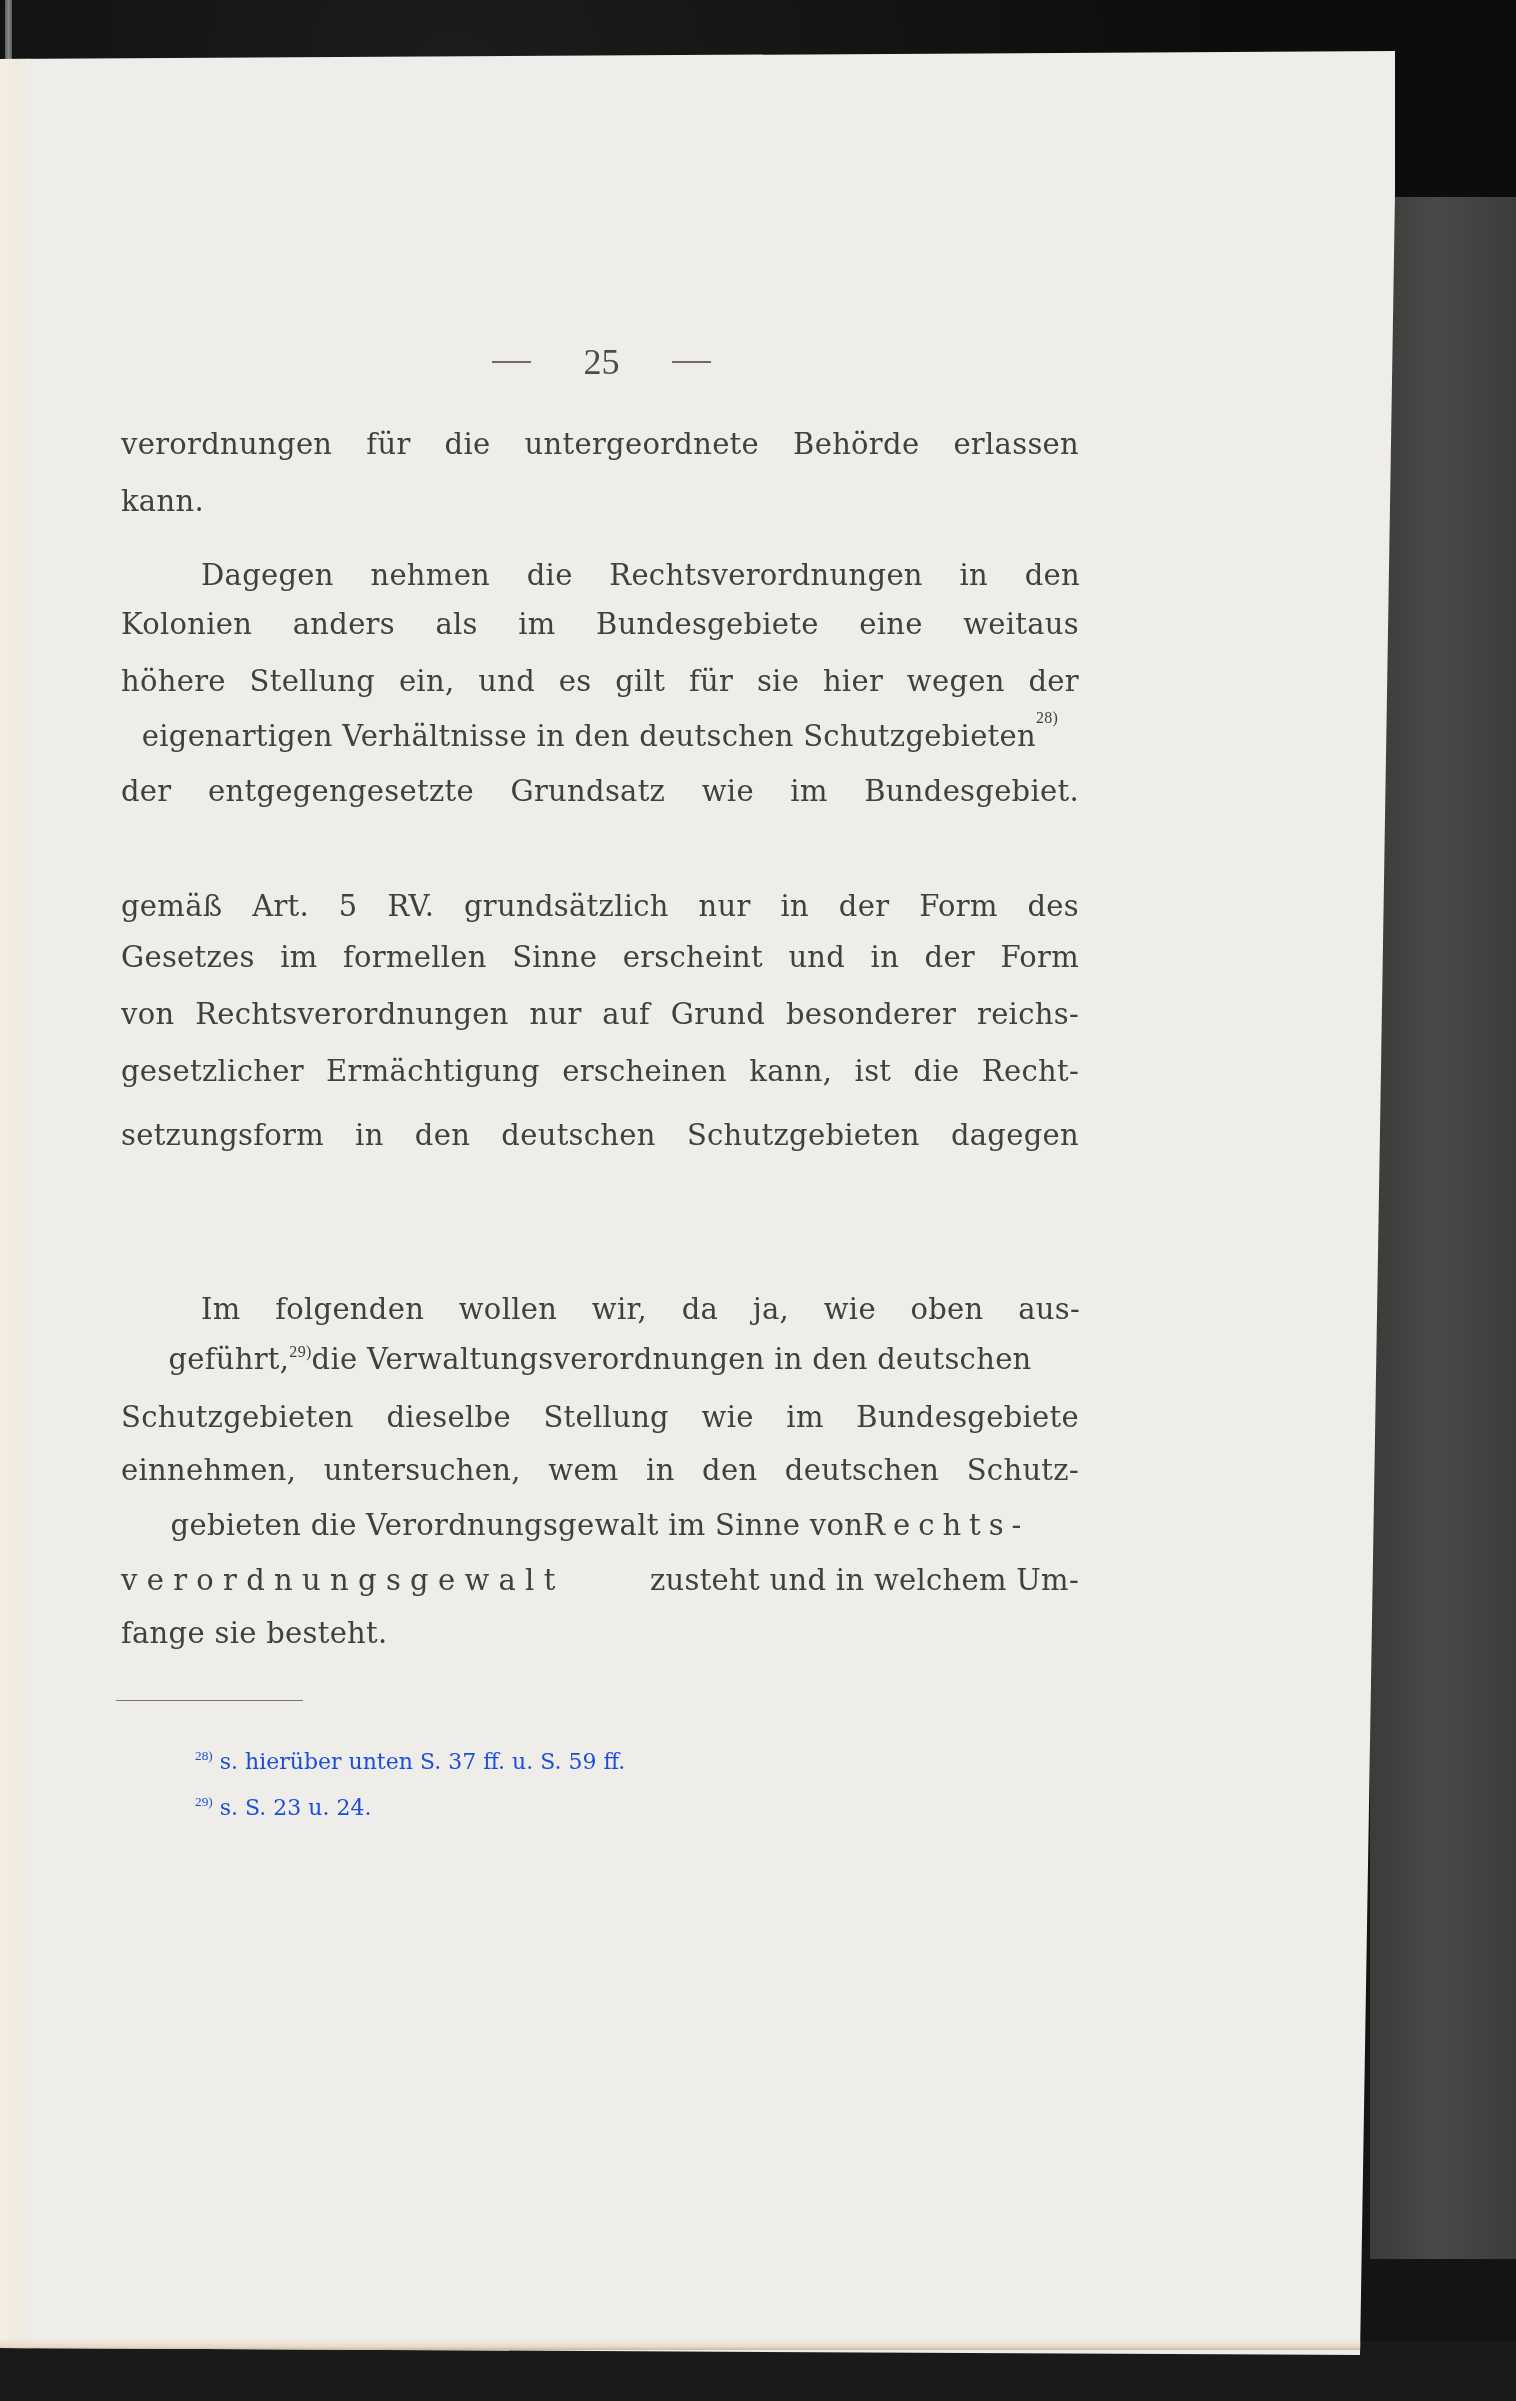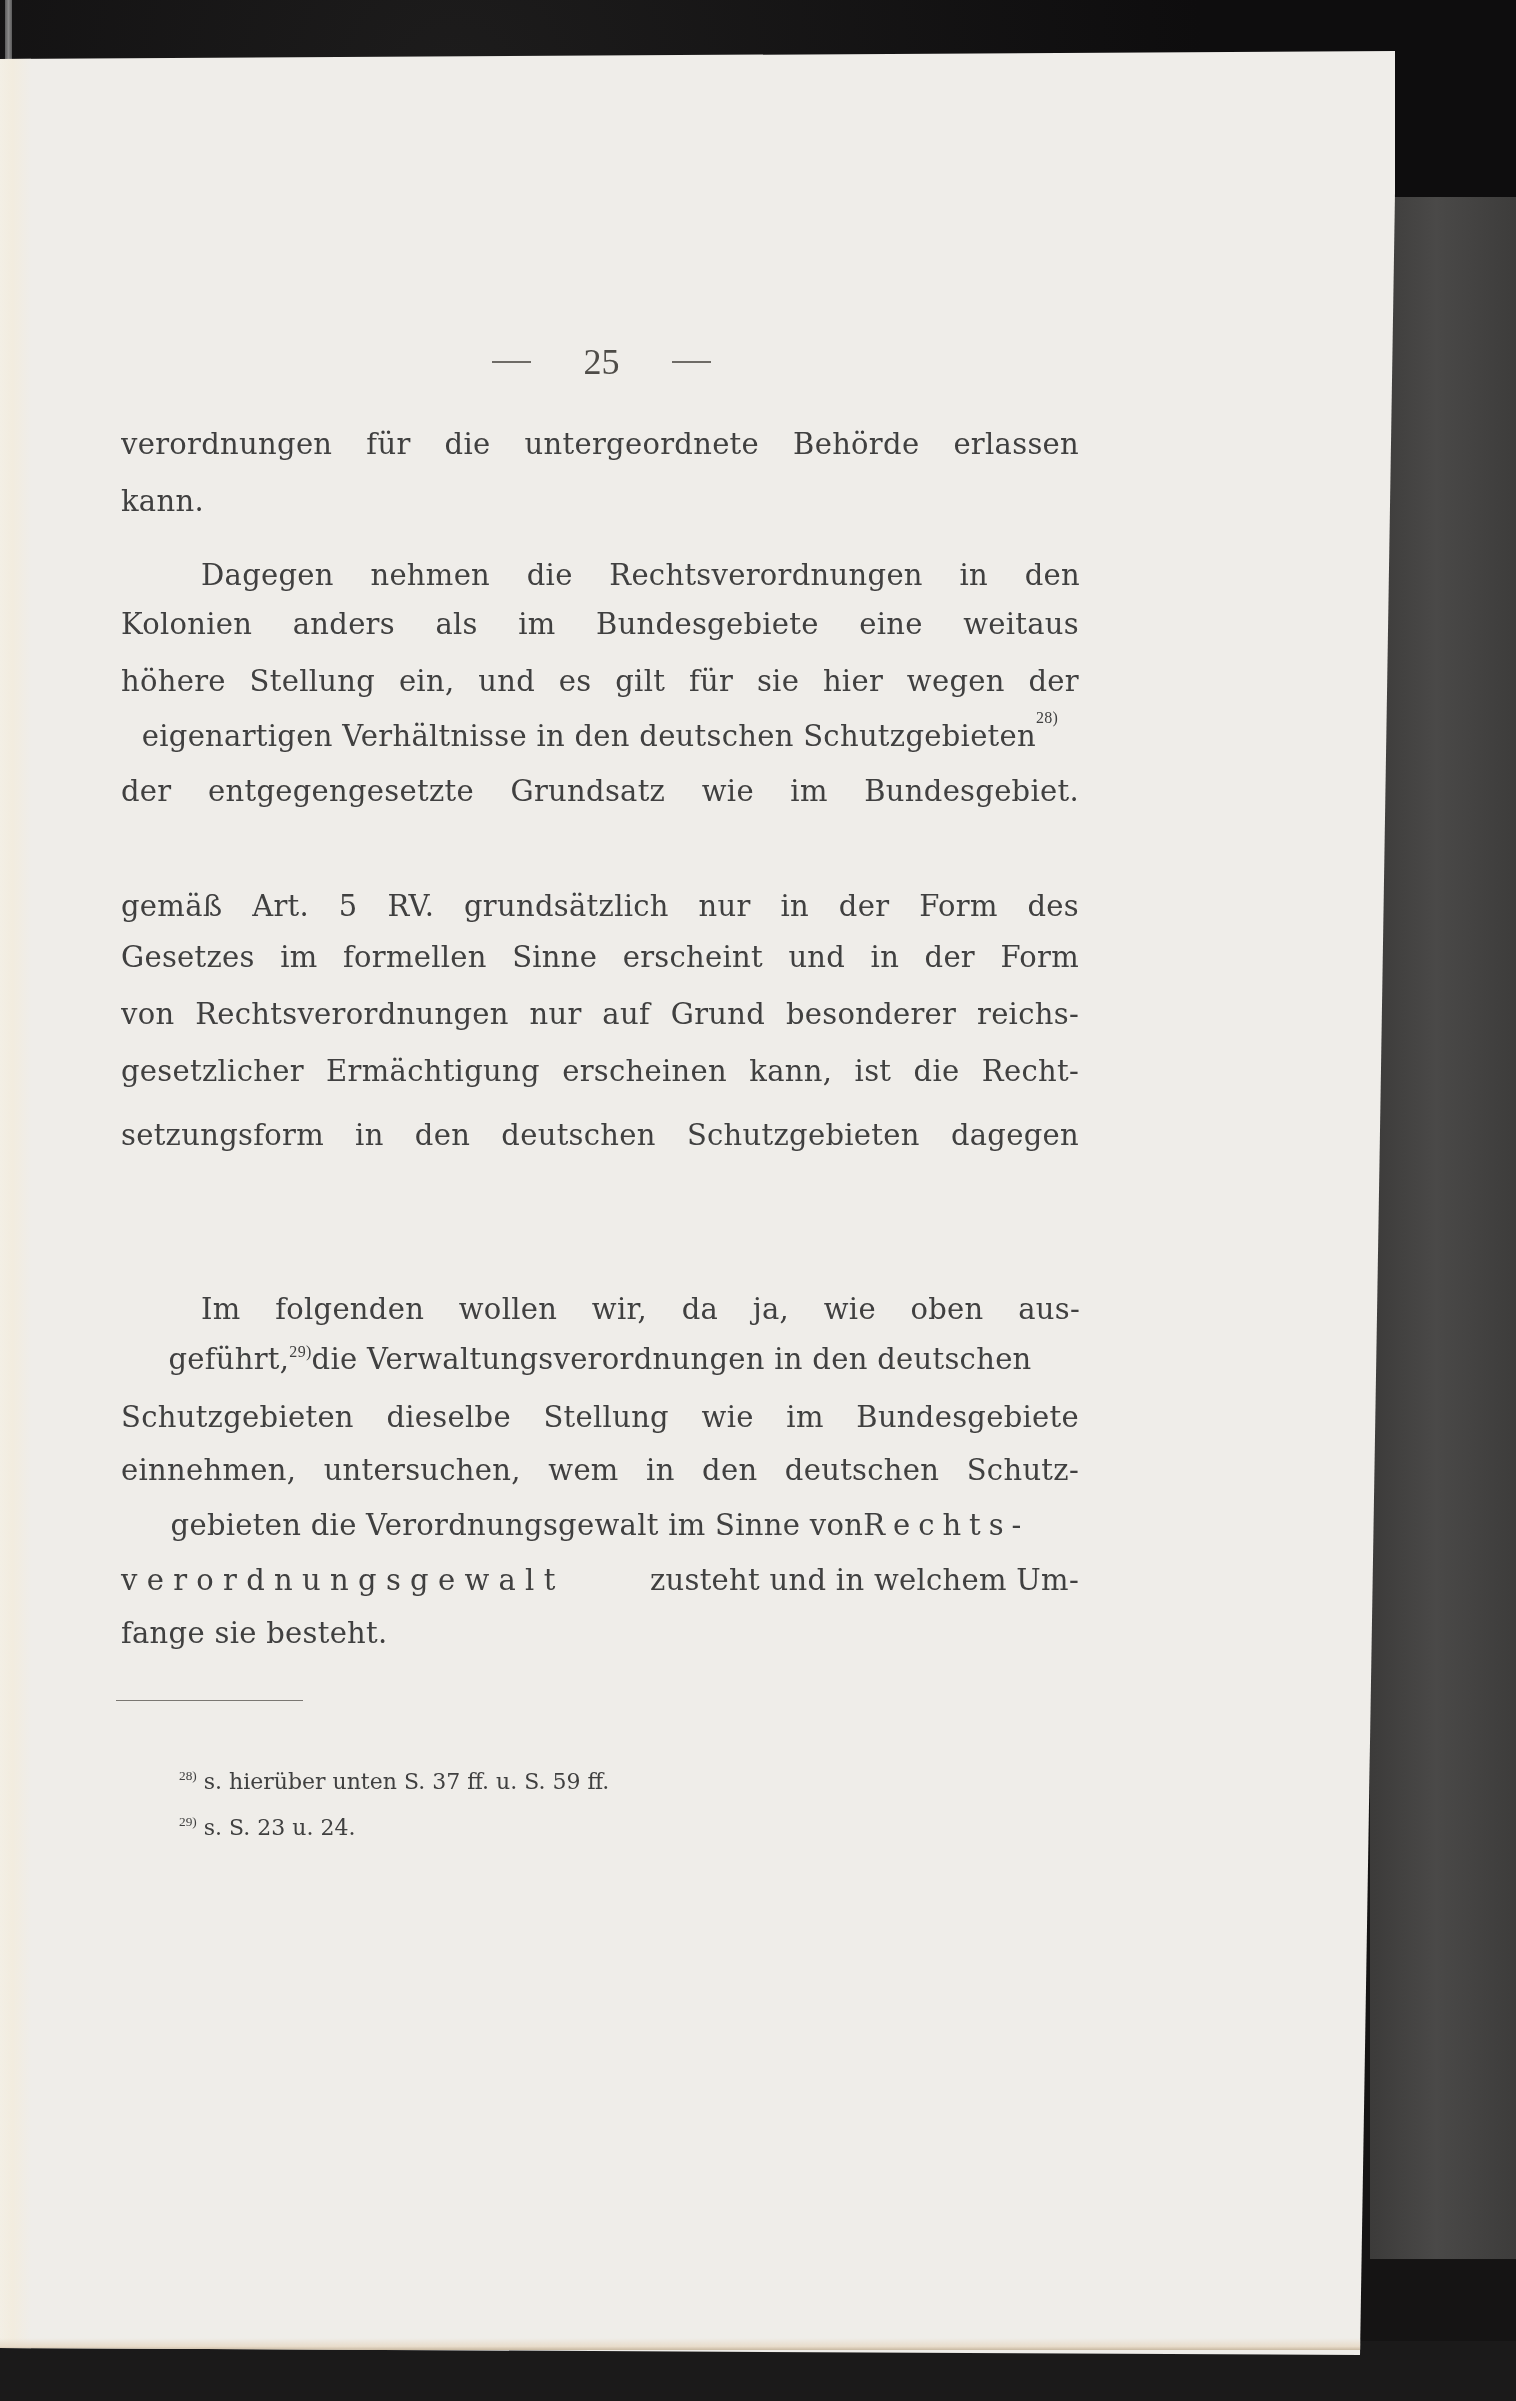--- a/index.html
+++ b/index.html
@@ -55,22 +55,22 @@
   }
   .line.just { text-align: justify; text-align-last: justify; white-space: normal; overflow: hidden; }
   .line.indent { left: 201px; width: 879px; }
   sup.fn { font-size: 16px; line-height: 0; vertical-align: 12px; font-family: "Liberation Serif", serif; }
 
   .footnote-rule {
     position: absolute; left: 116px; top: 1700px; width: 187px; height: 1.3px;
     background: #7a7772;
   }
   .footnote {
-    position: absolute; left: 179px; font-size: 22px; line-height: 27px;
-    color: #404040; font-family: "DejaVu Serif", serif; white-space: nowrap; margin-top: 20px;
+    position: absolute; left: 195px; font-size: 22px; line-height: 27px;
+    color: #1d4ed8; font-family: "DejaVu Serif", serif; white-space: nowrap;
   }
   .footnote .mark { font-size: 13.3px; vertical-align: 9.3px; line-height: 0; font-family: "Liberation Serif", serif; }
 </style>
 </head>
 <body>
 
 <div class="bg-top"></div>
 <div class="bg-right"></div>
 <div class="bg-bottom"></div>
 <div class="glass-edge"></div>

